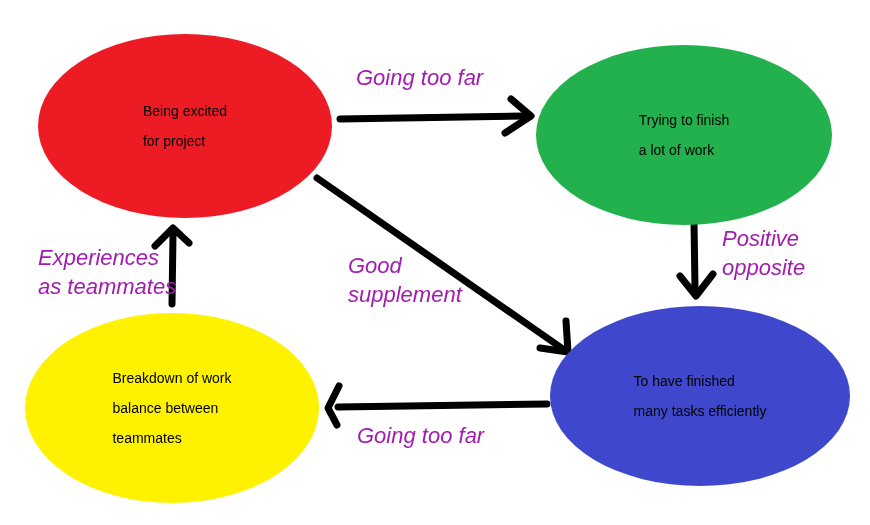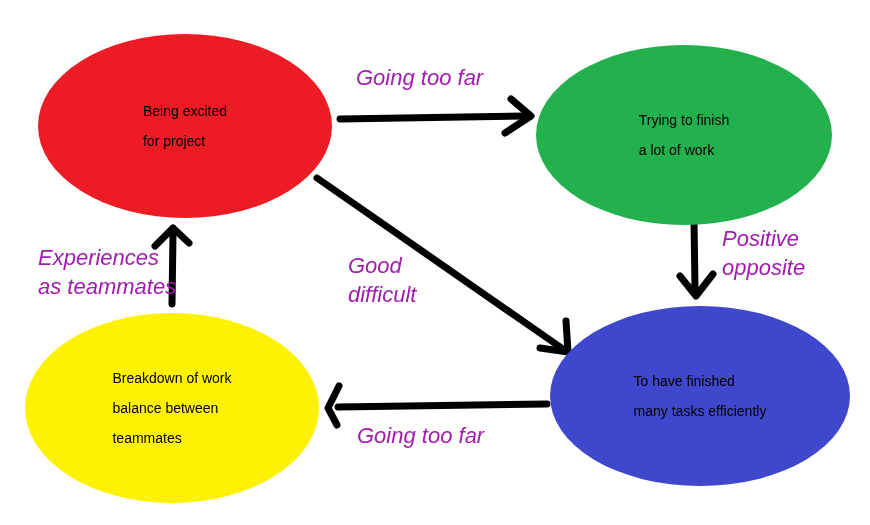--- a/index.html
+++ b/index.html
@@ -105,20 +105,20 @@
     <span class="node-label">To have finished
 many tasks efficiently</span>
   </div>
 
   <div class="edge-label" style="left:356px; top:63px;">Going too far</div>
 
   <div class="edge-label" style="left:722px; top:224px;">Positive
 opposite</div>
 
   <div class="edge-label" style="left:348px; top:251px;">Good
-difficult</div>
+supplement</div>
 
   <div class="edge-label" style="left:357px; top:421px;">Going too far</div>
 
   <div class="edge-label" style="left:38px; top:243px;">Experiences
 as teammates</div>
 
 </div>
 
 </body></html>

